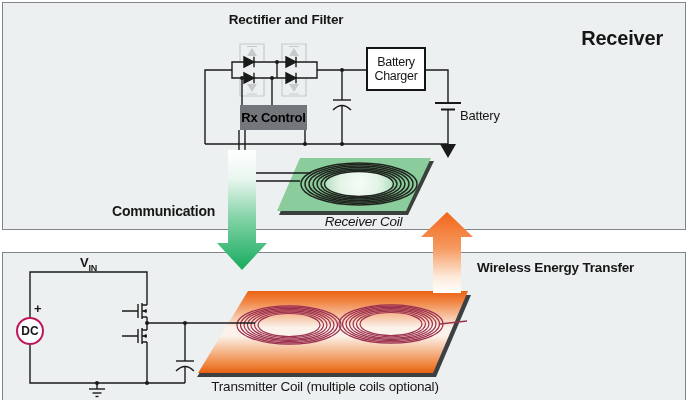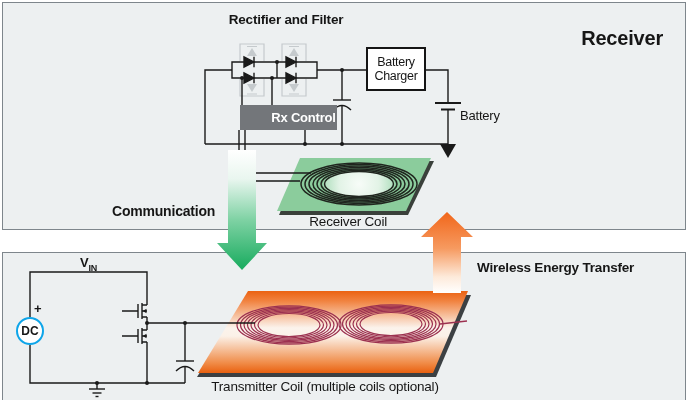--- a/index.html
+++ b/index.html
@@ -8,29 +8,29 @@
   .panel{position:absolute;left:2px;width:684px;background:#edf0f1;
          border:1.5px solid #7e868c;box-sizing:border-box;}
   .panel.rx{top:2px;height:228px;}
   .panel.tx{top:252px;height:152px;border-bottom:none;}
   svg.layer{position:absolute;left:0;top:0;width:690px;height:400px;}
   .lbl{position:absolute;white-space:nowrap;line-height:1.05;letter-spacing:-0.2px;}
   .title{font-size:20px;font-weight:800;}
   .bold13{font-size:13.5px;font-weight:700;}
   .bold14{font-size:14px;font-weight:700;text-align:right;}
   .plain13{font-size:13px;font-weight:400;}
-  .ctrlbox{position:absolute;background:#73767a;color:#ffffff;display:flex;
+  .ctrlbox{position:absolute;background:#73767a;color:#000000;display:flex;
            align-items:center;justify-content:center;font-size:13px;font-weight:600;
-           letter-spacing:-0.2px;padding-left:30px;}
+           letter-spacing:-0.2px;}
   .chargerbox{position:absolute;left:366px;top:47px;width:60px;height:44px;
            background:#fff;border:2px solid #151515;box-sizing:border-box;
            display:flex;flex-direction:column;align-items:center;justify-content:center;
            font-size:12.5px;font-weight:500;letter-spacing:-0.3px;}
   .dccircle{position:absolute;left:16px;top:317px;width:28px;height:28px;border-radius:50%;
-           background:#fff;border:2px solid #0ea5e9;box-sizing:border-box;display:flex;
+           background:#fff;border:2px solid #be185d;box-sizing:border-box;display:flex;
            align-items:center;justify-content:center;font-size:12px;font-weight:700;}
   .vin{font-size:13px;font-weight:600;margin-left:16px;}
   .vin sub{font-size:9px;font-weight:600;}
   .plus{font-size:13px;font-weight:700;}
 </style>
 </head>
 <body>
 
 <div class="stage">
 
@@ -212,21 +212,21 @@
     <span>Rx Control</span>
   </div>
 
   <div class="chargerbox">
     <span>Battery</span>
     <span>Charger</span>
   </div>
 
   <div class="lbl plain13" style="left:460px;top:109px;">Battery</div>
 
-  <div class="lbl plain13" style="left:292px;top:215px;width:95px;text-align:right;font-size:13.5px;">Receiver Coil</div>
+  <div class="lbl plain13" style="left:316px;top:215px;width:95px;text-align:center;font-size:13.5px;font-style:italic;">Receiver Coil</div>
 
   <div class="lbl bold14" style="left:112px;top:204px;">Communication</div>
 
   <div class="lbl bold14" style="left:477px;top:261px;font-size:13.5px;">Wireless Energy Transfer</div>
 
   <div class="lbl vin" style="left:64px;top:256px;"><span>V</span><sub>IN</sub></div>
 
   <div class="lbl plus" style="left:34px;top:302px;">+</div>
 
   <div class="dccircle">

